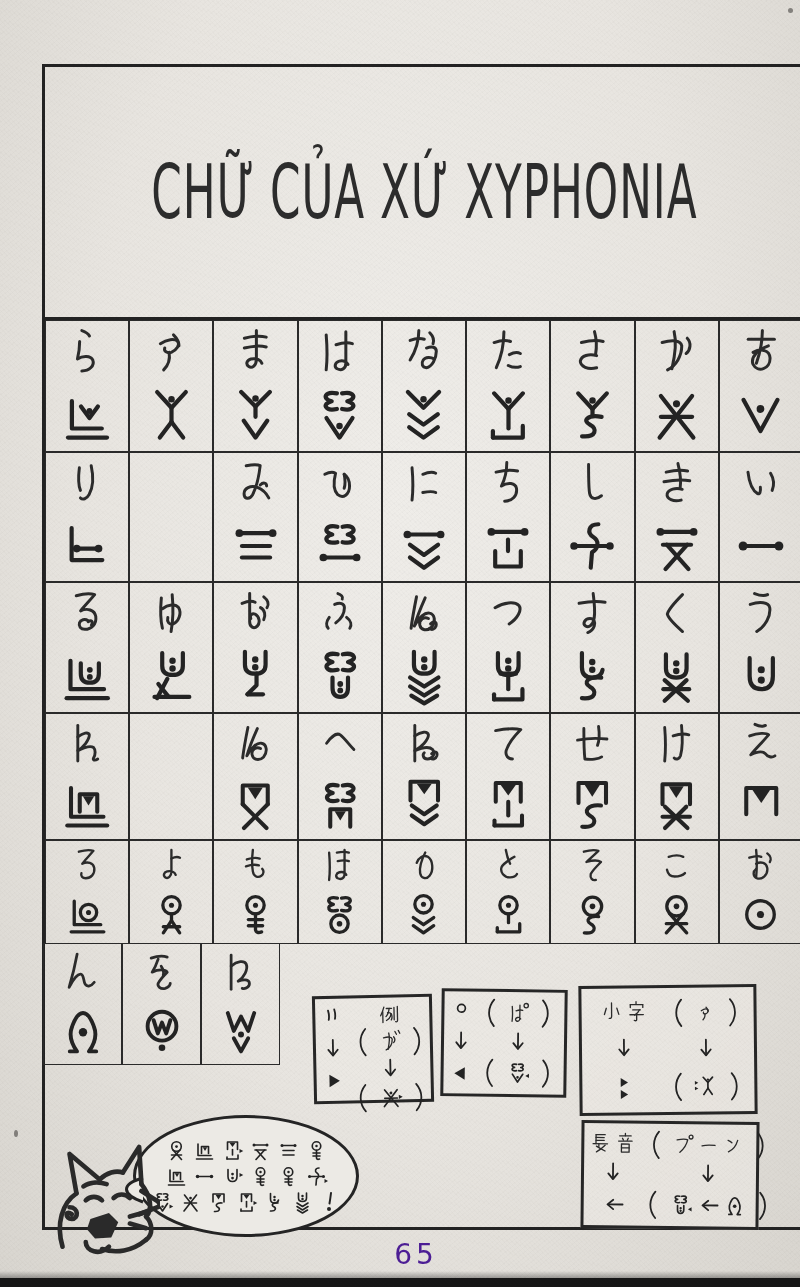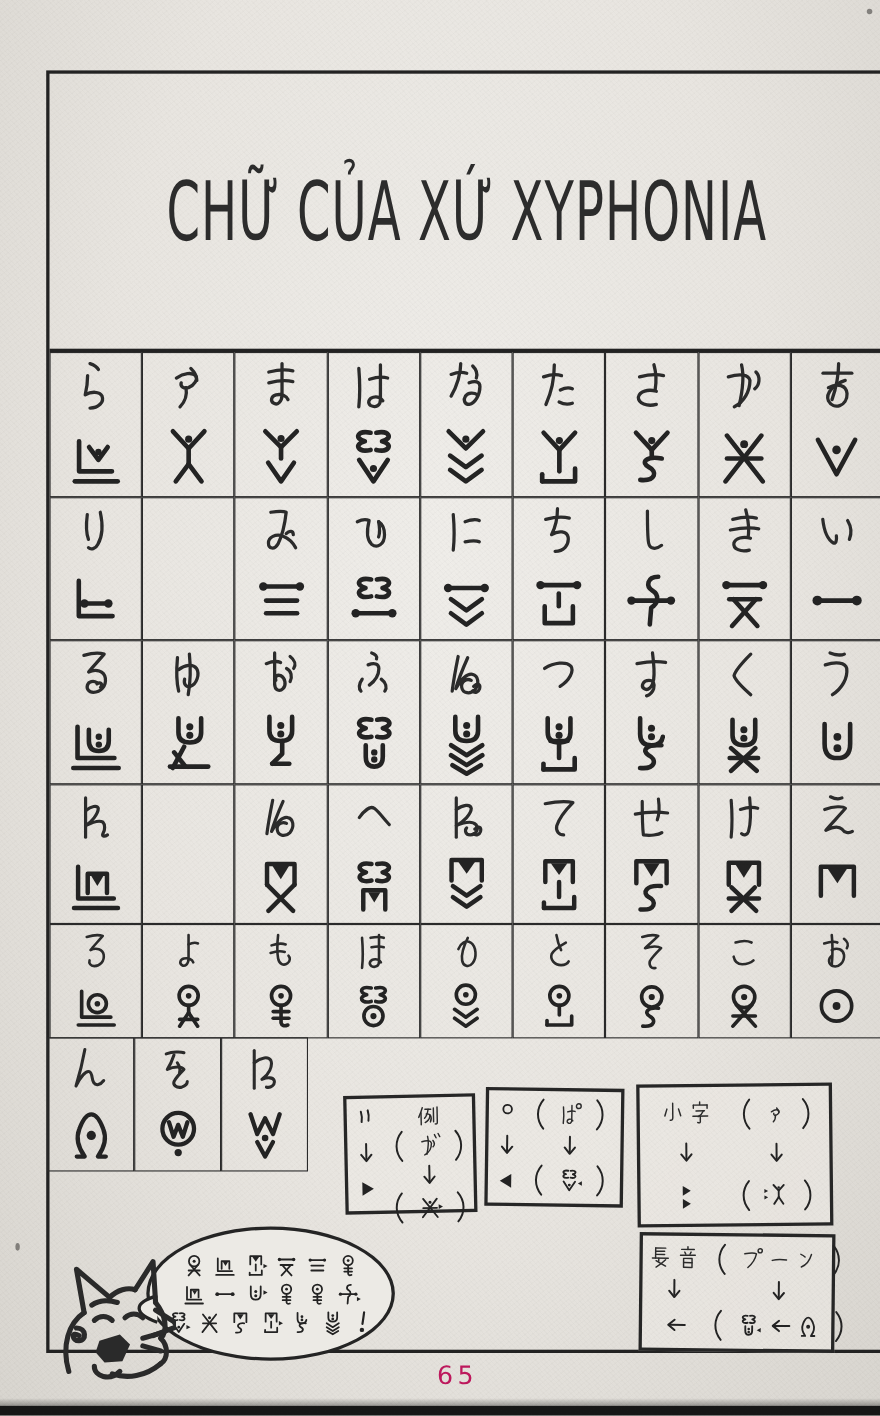--- a/index.html
+++ b/index.html
@@ -41,21 +41,21 @@
   .bubble{position:absolute;left:88px;top:1048px;width:226px;height:122px;
     border:3px solid #242424;border-radius:50%;box-sizing:border-box;
     display:flex;flex-direction:column;align-items:center;justify-content:center;gap:1px;
     background:#eceae5;z-index:3;}
   .bline{display:flex;align-items:center;gap:3px;}
   .bline svg{height:25px;}
   .tail{position:absolute;left:-17px;top:58px;}
   .cat{position:absolute;left:-1px;top:1072px;width:116px;height:118px;z-index:4;}
   .cat svg{width:100%;height:100%;color:#2a2a2a;}
   .pageno{position:absolute;left:0;right:0;top:1238px;text-align:center;
-    font-size:23px;letter-spacing:4px;color:#be185d;padding-left:32px;}
+    font-size:28px;letter-spacing:4px;color:#4c1d95;padding-left:32px;}
   .scanbar{position:absolute;left:0;right:0;bottom:0;height:9px;background:#161616;}
   .scanbar::before{content:"";position:absolute;left:0;right:0;top:-7px;height:7px;
     background:linear-gradient(rgba(20,20,20,0),rgba(20,20,20,.35));}
   .speck{position:absolute;border-radius:50%;background:rgba(40,38,35,.5);}
 </style>
 </head>
 <body>
 
 <div class="panel">
   <div class="titlebox">

